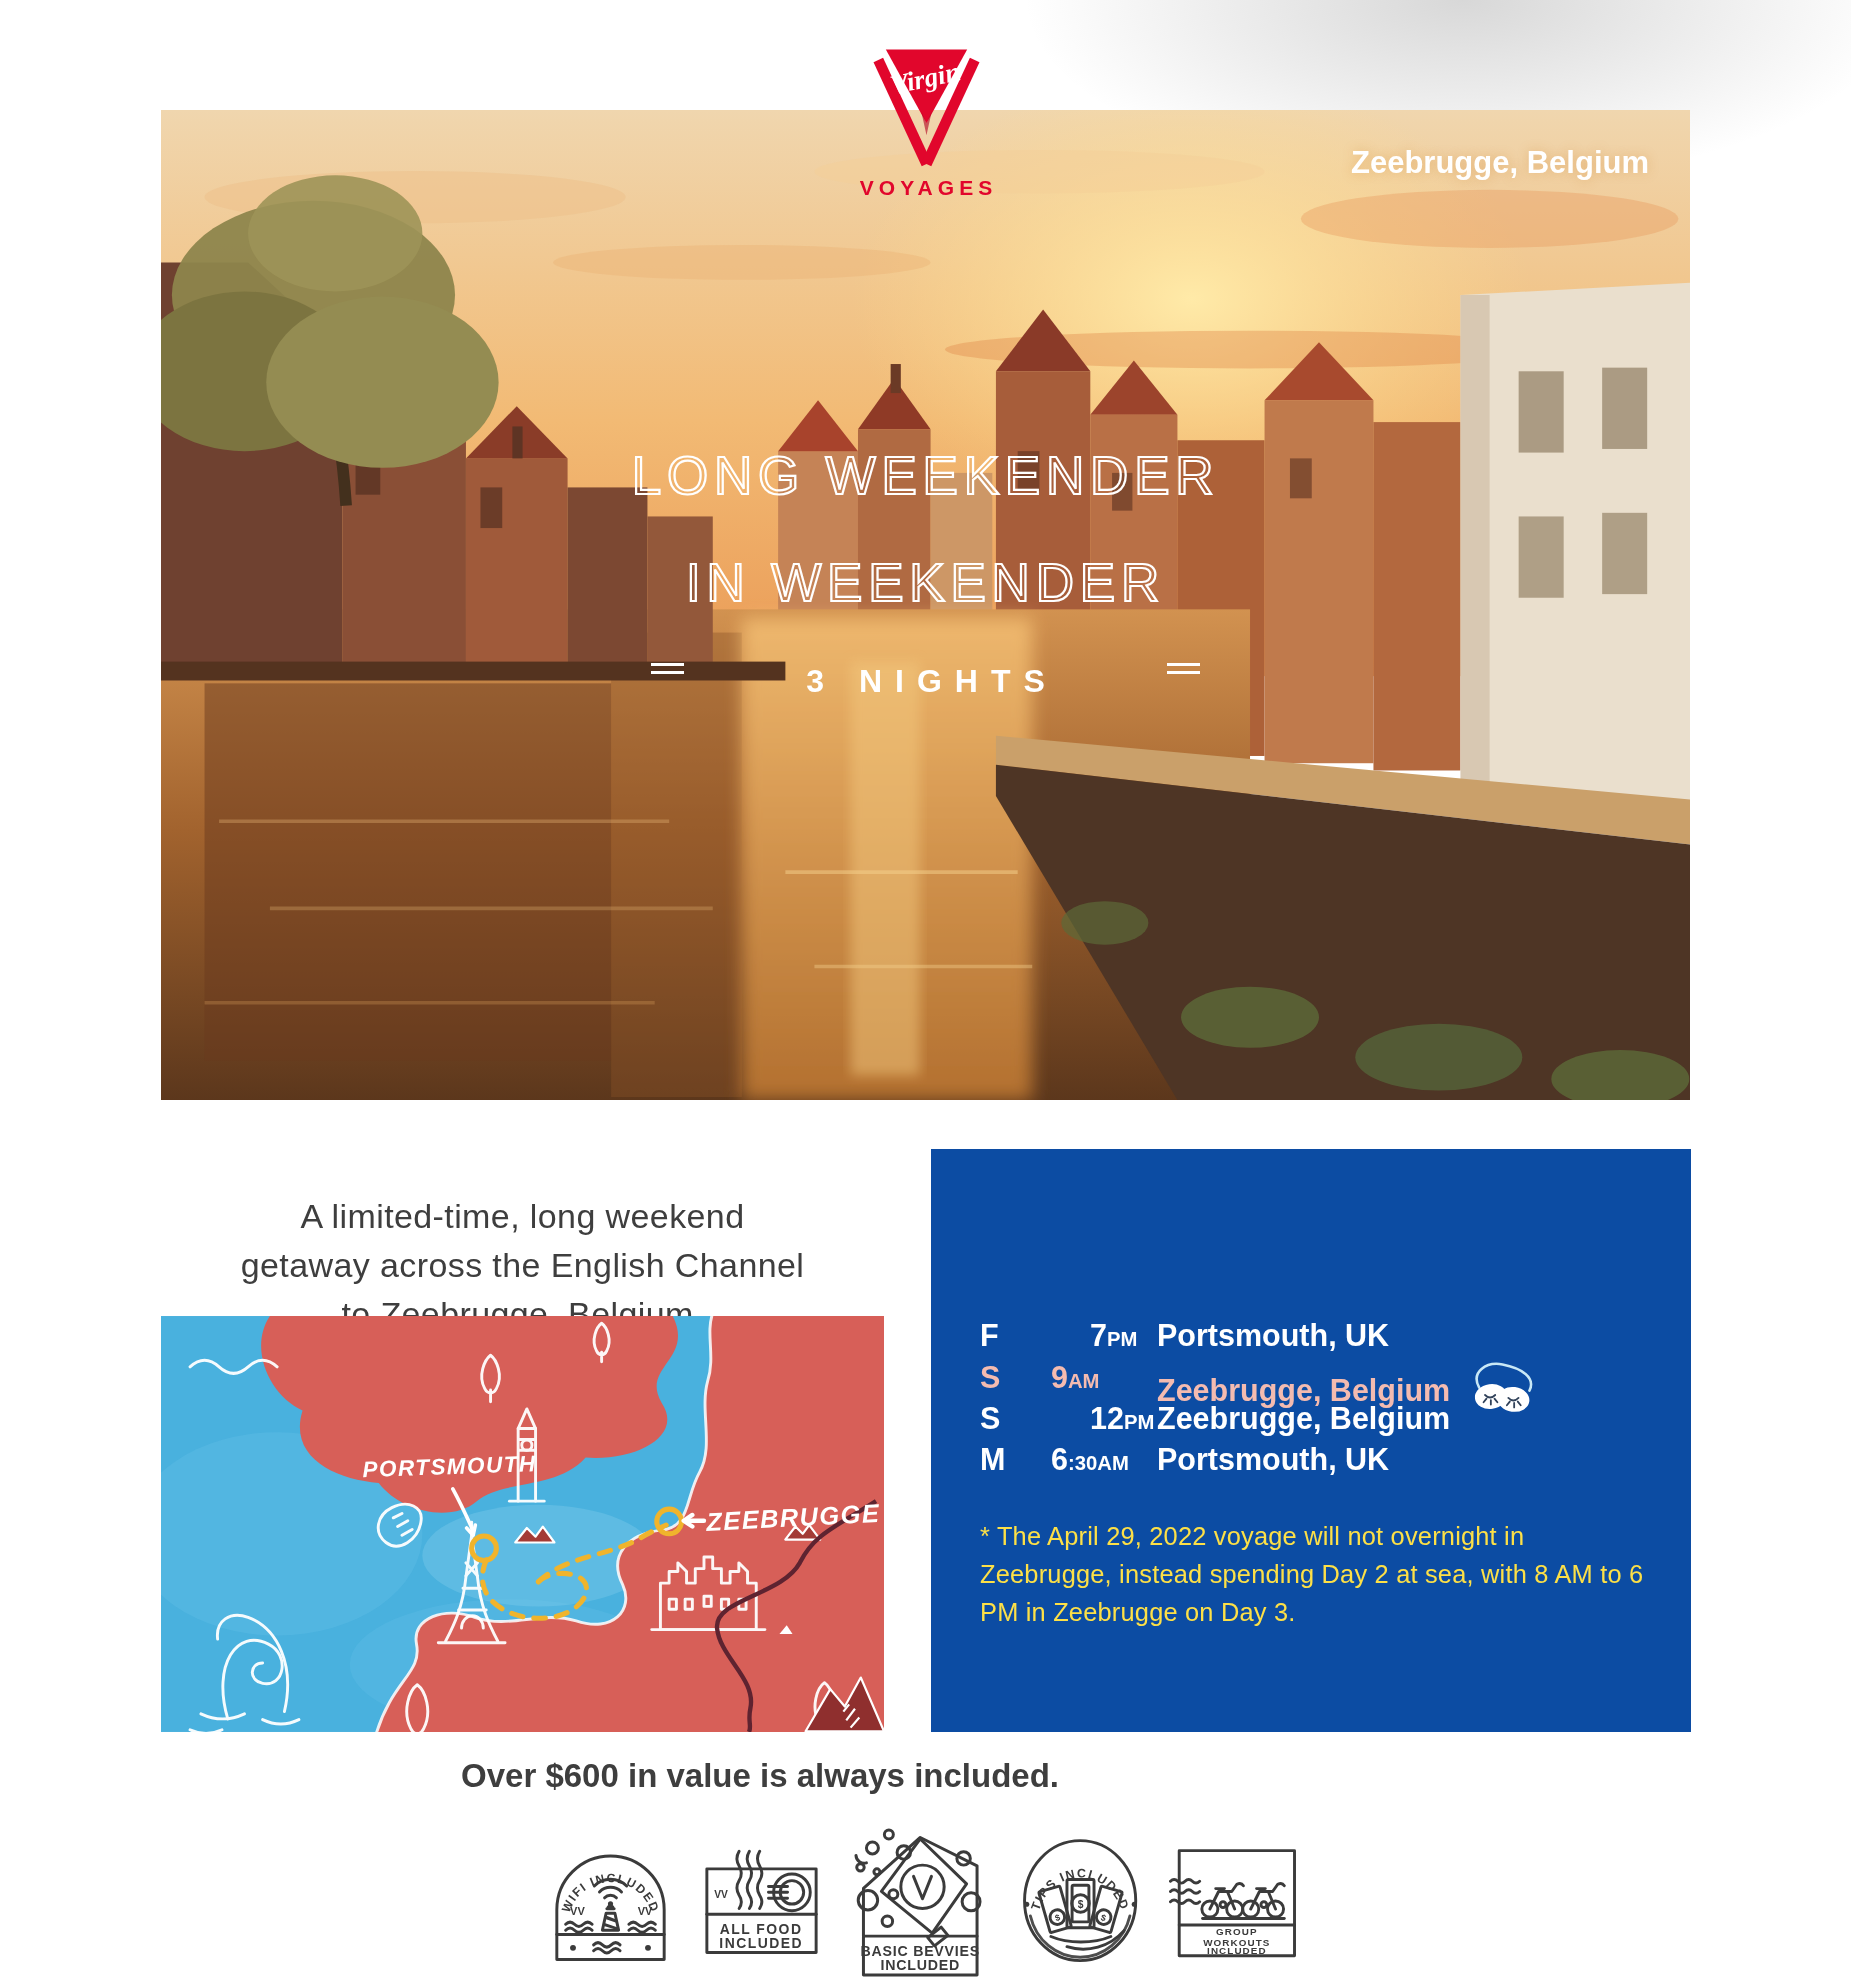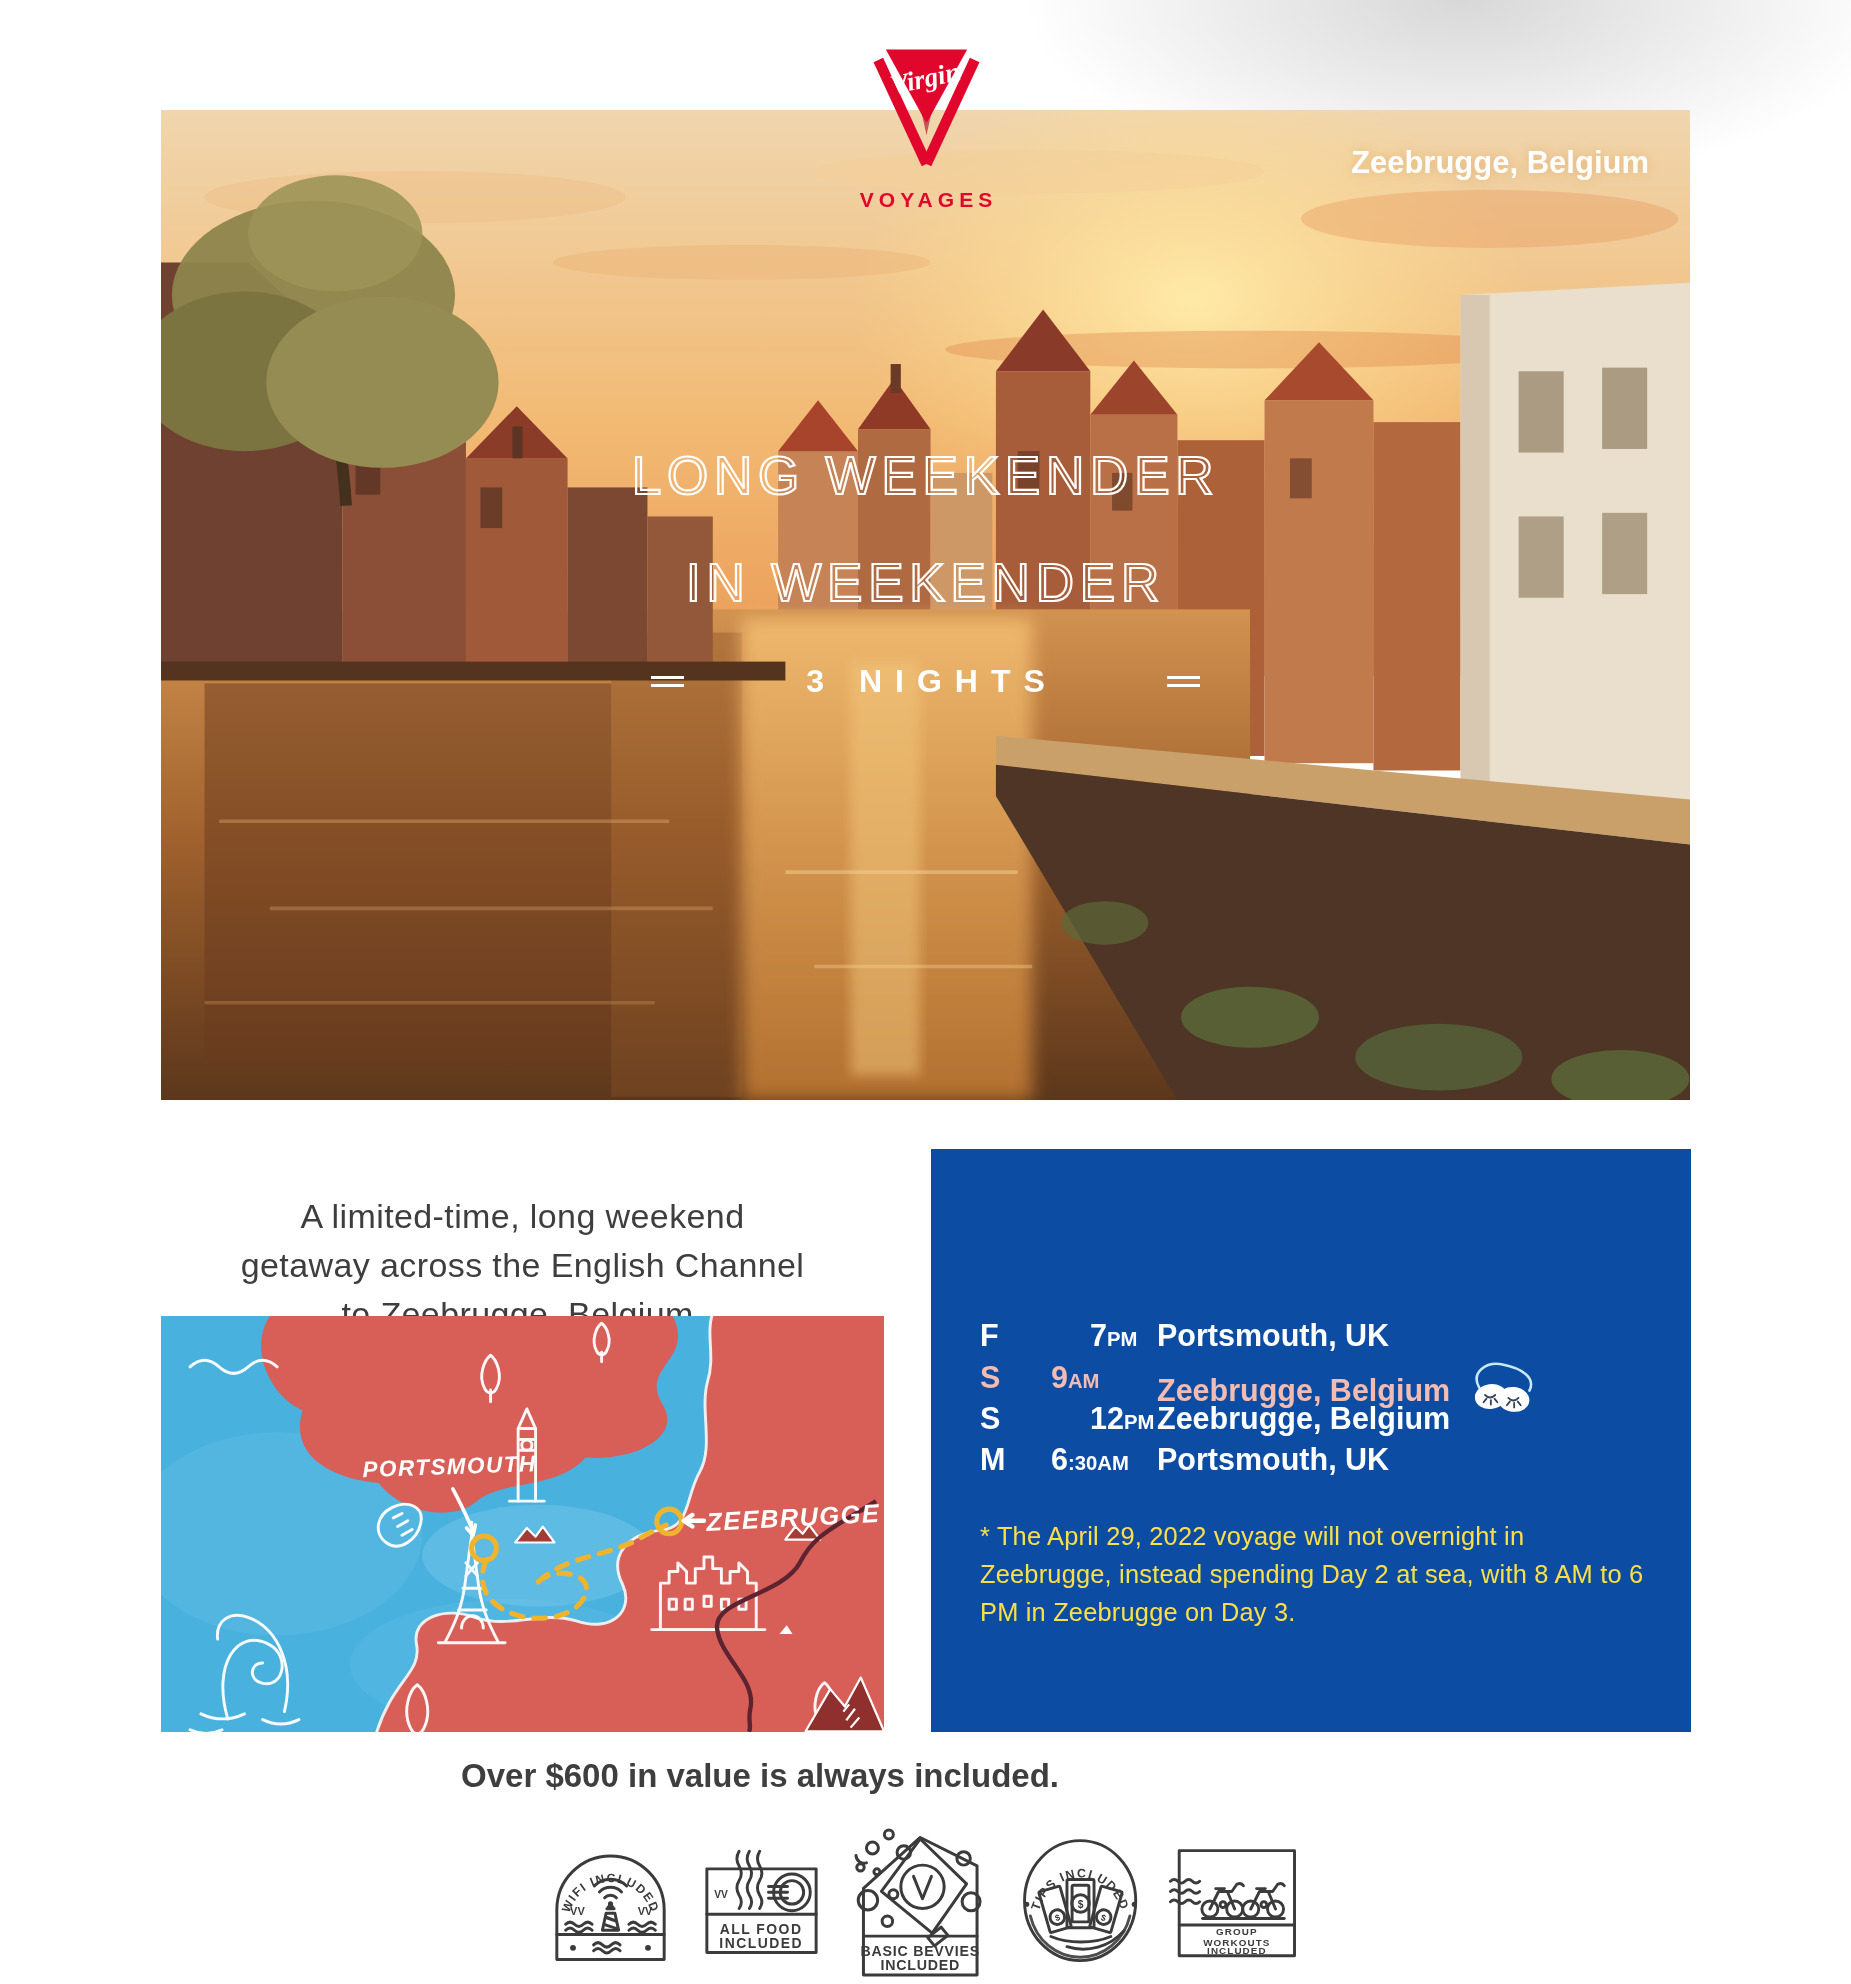--- a/index.html
+++ b/index.html
@@ -13,21 +13,21 @@
   
   #corner-shade {
     left:929px; top:0; width:922px; height:341px;
     background:radial-gradient(70% 80% at 58% 0%, rgba(125,125,125,.30), rgba(255,255,255,0) 68%);
     pointer-events:none;
   }
 
   
   #logo { left:828px; top:45px; width:196px; text-align:center; z-index:5; }
   #voyages-word {
-    margin-top:16px; font-size:21px; font-weight:700; letter-spacing:5.1px;
+    margin-top:4px; font-size:21px; font-weight:700; letter-spacing:5.1px;
     color:var(--red); padding-left:5.1px;
   }
 
   :root {
     --red:#e1062c; --blue:#0c4ca3; --pink:#f4bbb0; --ink:#3b3b3b;
     --sea:#49b1de; --land:#d75f58; --route:#f0b42c;
   }
 
   
   #hero { left:161px; top:110px; width:1529px; height:990px; overflow:hidden; }
@@ -35,21 +35,21 @@
   #hero-location {
     position:absolute; top:35px; right:41px; font-size:31px; font-weight:700; color:#fff;
     text-shadow:0 0 10.2px rgba(210,130,40,.35);
   }
   #hero-title { position:absolute; left:0; top:312px; width:100%; text-align:center;
     font-weight:400; font-size:53px; line-height:107px; letter-spacing:5.8px; color:#fff; }
   @supports (-webkit-text-stroke: 2px #fff) {
     #hero-title div { color:transparent; -webkit-text-stroke:2.2px #ffffff; }
   }
   #nights-row { position:absolute; left:0; top:553px; width:100%;
-    display:flex; align-items:center; justify-content:center; gap:109px; }
+    display:flex; align-items:flex-start; justify-content:center; gap:109px; }
   #nights-label { font-size:32px; font-weight:700; letter-spacing:13px; color:#fff; padding-left:13px; }
   .dash-eq { width:33px; height:11px; border-top:3.6px solid #fff; border-bottom:3.6px solid #fff; }
 
   
   #intro { left:161px; top:1144px; width:723px; text-align:center;
     font-size:34px; line-height:49px; color:#3e3e3e; letter-spacing:0.4px;margin-top:48px; }
 
   
   #route-map { left:161px; top:1316px; width:723px; height:416px; }
   #route-map svg { width:100%; height:100%; display:block; }

